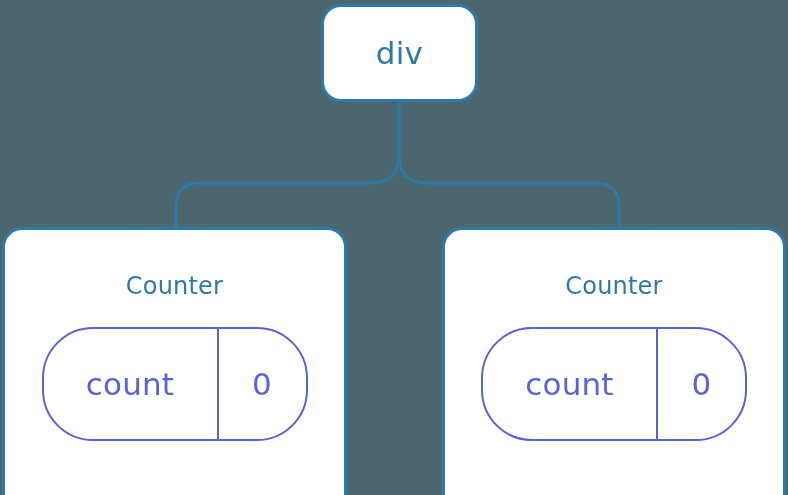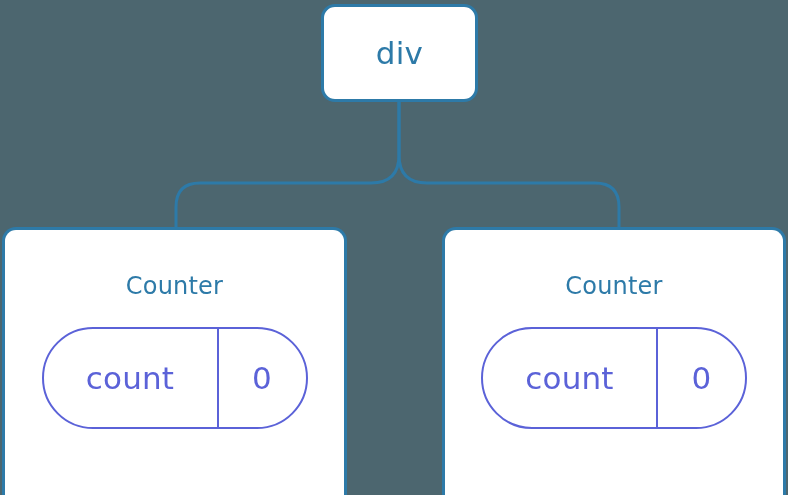--- a/index.html
+++ b/index.html
@@ -29,21 +29,21 @@
     height: 495px;
     pointer-events: none;
   }
 
   
   .node {
     position: absolute;
     box-sizing: border-box;
     background: #ffffff;
     border: 3px solid #2d7aa8;
-    border-radius: 14px;
+    border-radius: 20px;
     display: flex;
     flex-direction: column;
     align-items: center;
   }
 
   
   .node-root {
     left: 321px;
     top: 4px;
     width: 157px;
@@ -77,21 +77,21 @@
     line-height: 1;
     color: #2d7aa8;
     letter-spacing: 0.2px;
   }
 
   
   .state-pill {
     margin-top: 29px;
     box-sizing: border-box;
     width: 266px;
-    height: 102px;
+    height: 114px;
     border: 2px solid #5b62d8;
     border-radius: 51px;
     display: flex;
     align-items: stretch;
     background: transparent;
   }
   .pill-key,
   .pill-val {
     display: flex;
     align-items: center;

